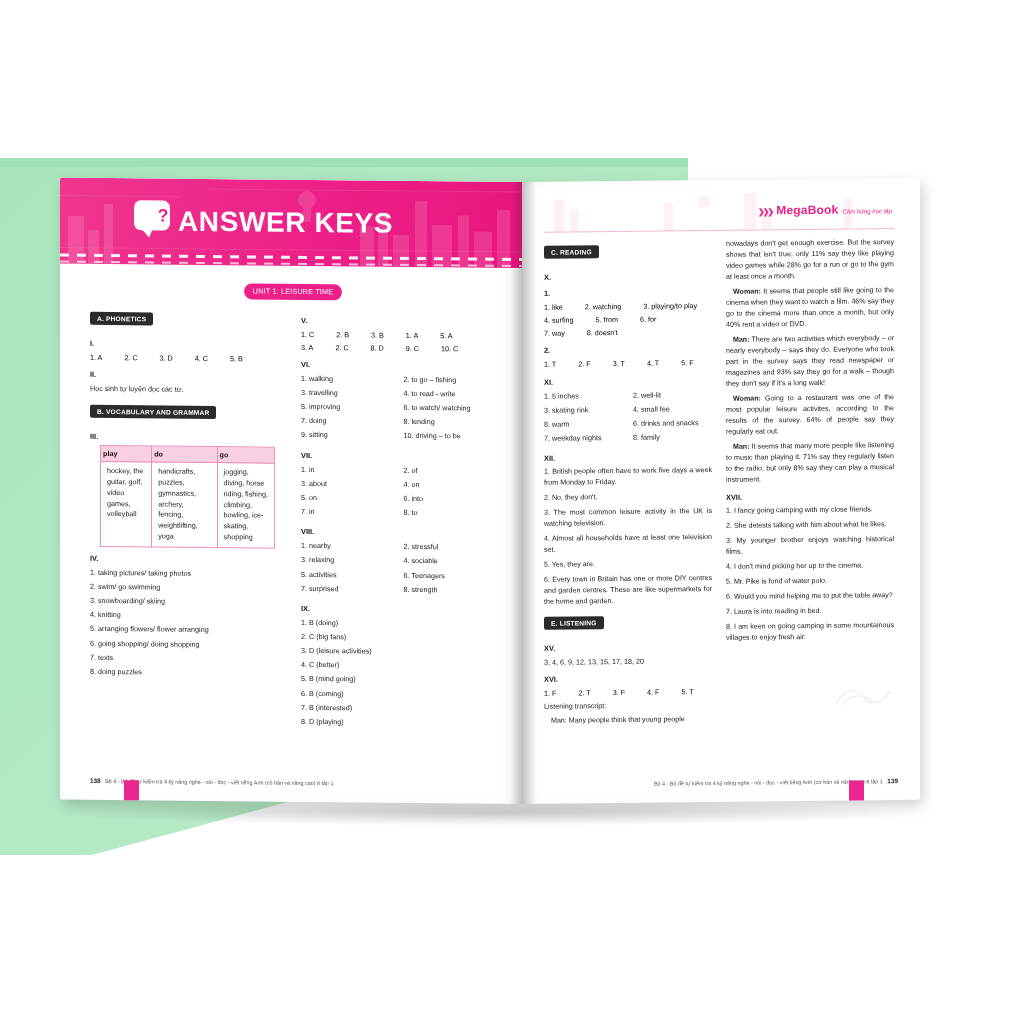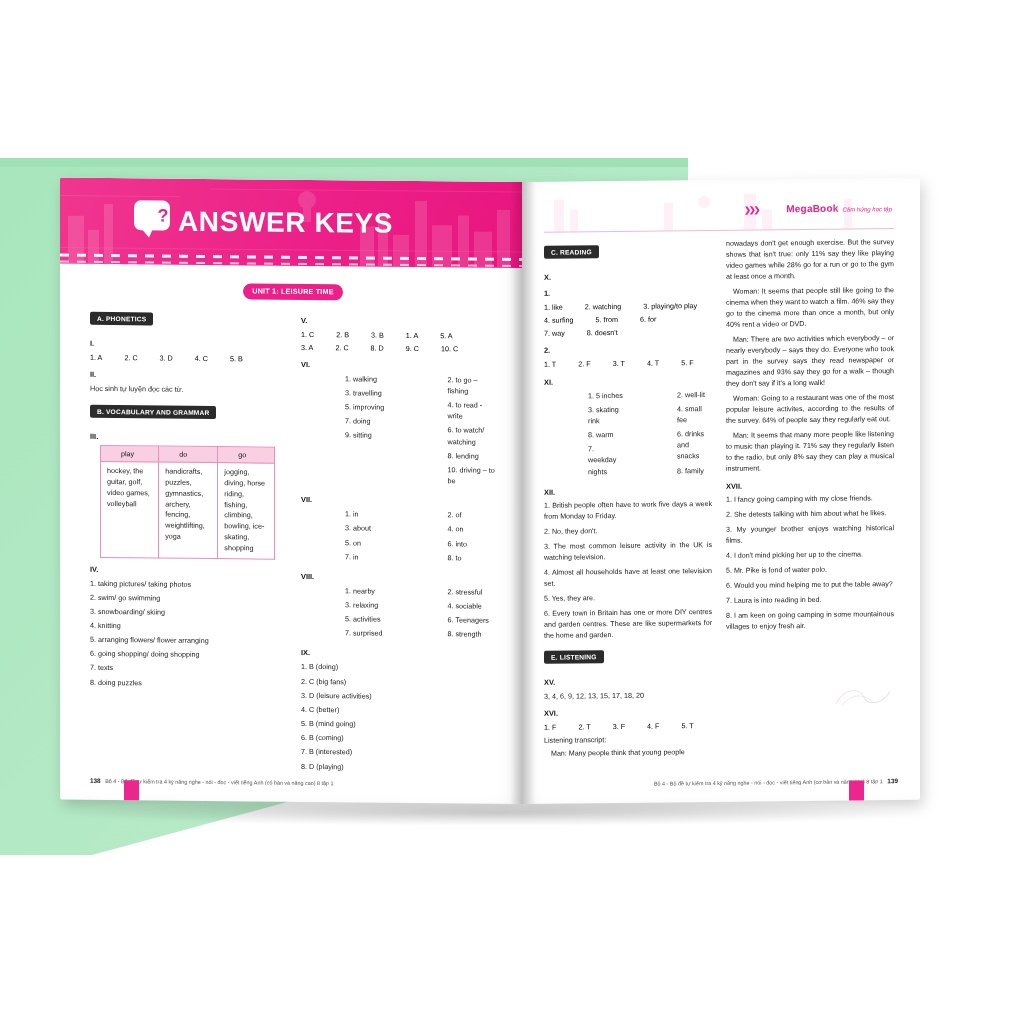--- a/index.html
+++ b/index.html
@@ -187,21 +187,21 @@
     position: relative;
     padding: 14px 26px 0 30px;
     height: 500px;
   }
 
   .unit-chip {
     display: inline-block;
     background: #ec2088;
     color: #ffffff;
     font-size: 7.2px;
-    font-weight: bold;
+    font-weight: normal;
     padding: 3.5px 9px;
     border-radius: 8px;
     letter-spacing: 0.2px;
   }
   .unit-chip-wrap {
     text-align: center;
     margin-bottom: 9px;
   }
 
   .cols {
@@ -248,35 +248,35 @@
     gap: 22px;
     font-size: 7.2px;
     line-height: 1.55;
     margin-bottom: 2px;
   }
 
   .two-col-list {
     display: flex;
     gap: 10px;
   }
-  .two-col-list > div { flex: 1; margin-left: 44px; }
+  .two-col-list > div { flex: 1; }
 
   
   .vocab-table {
     width: 175px;
     margin: 4px 0 0 10px;
     border-collapse: collapse;
     font-size: 7.2px;
   }
   .vocab-table th {
     background: #f9cfe3;
     border: 1px solid #ec8fbb;
     color: #111;
-    font-weight: normal;
-    padding: 3px 20px;
+    font-weight: bold;
+    padding: 3px 2px;
     text-align: left;
   }
   .vocab-table td {
     border: 1px solid #ec8fbb;
     padding: 4px 6px;
     vertical-align: top;
     line-height: 1.5;
     color: #222;
   }
 
@@ -311,24 +311,23 @@
     gap: 4px;
   }
   .brand-arrows {
     color: #ec2088;
     font-size: 8px;
     letter-spacing: -2px;
     font-weight: bold;
   }
   .brand-name {
     color: #ec2088;
-    font-size: 10px;
+    font-size: 12px;
     font-weight: bold;
     letter-spacing: 0.2px;
-    margin-left: 24px;
   }
   .brand-slogan {
     color: #ec2088;
     font-size: 6px;
     font-style: italic;
   }
   .head-ghost {
     position: absolute;
     left: 0; top: 0; right: 0; bottom: 0;
     opacity: 0.12;
@@ -344,21 +343,21 @@
   }
   .rcol { width: 50%; }
 
   .p-line {
     font-size: 7.1px;
     color: #222;
     line-height: 1.55;
     margin: 0 0 4px 0;
     text-align: justify;
   }
-  .p-line b { font-weight: normal; }
+  .p-line b { font-weight: bold; }
   .p-indent { text-indent: 7px; }
 
   .watermark {
     position: absolute;
     right: 26px;
     bottom: 40px;
     width: 60px;
     height: 26px;
     opacity: 0.30;
   }

